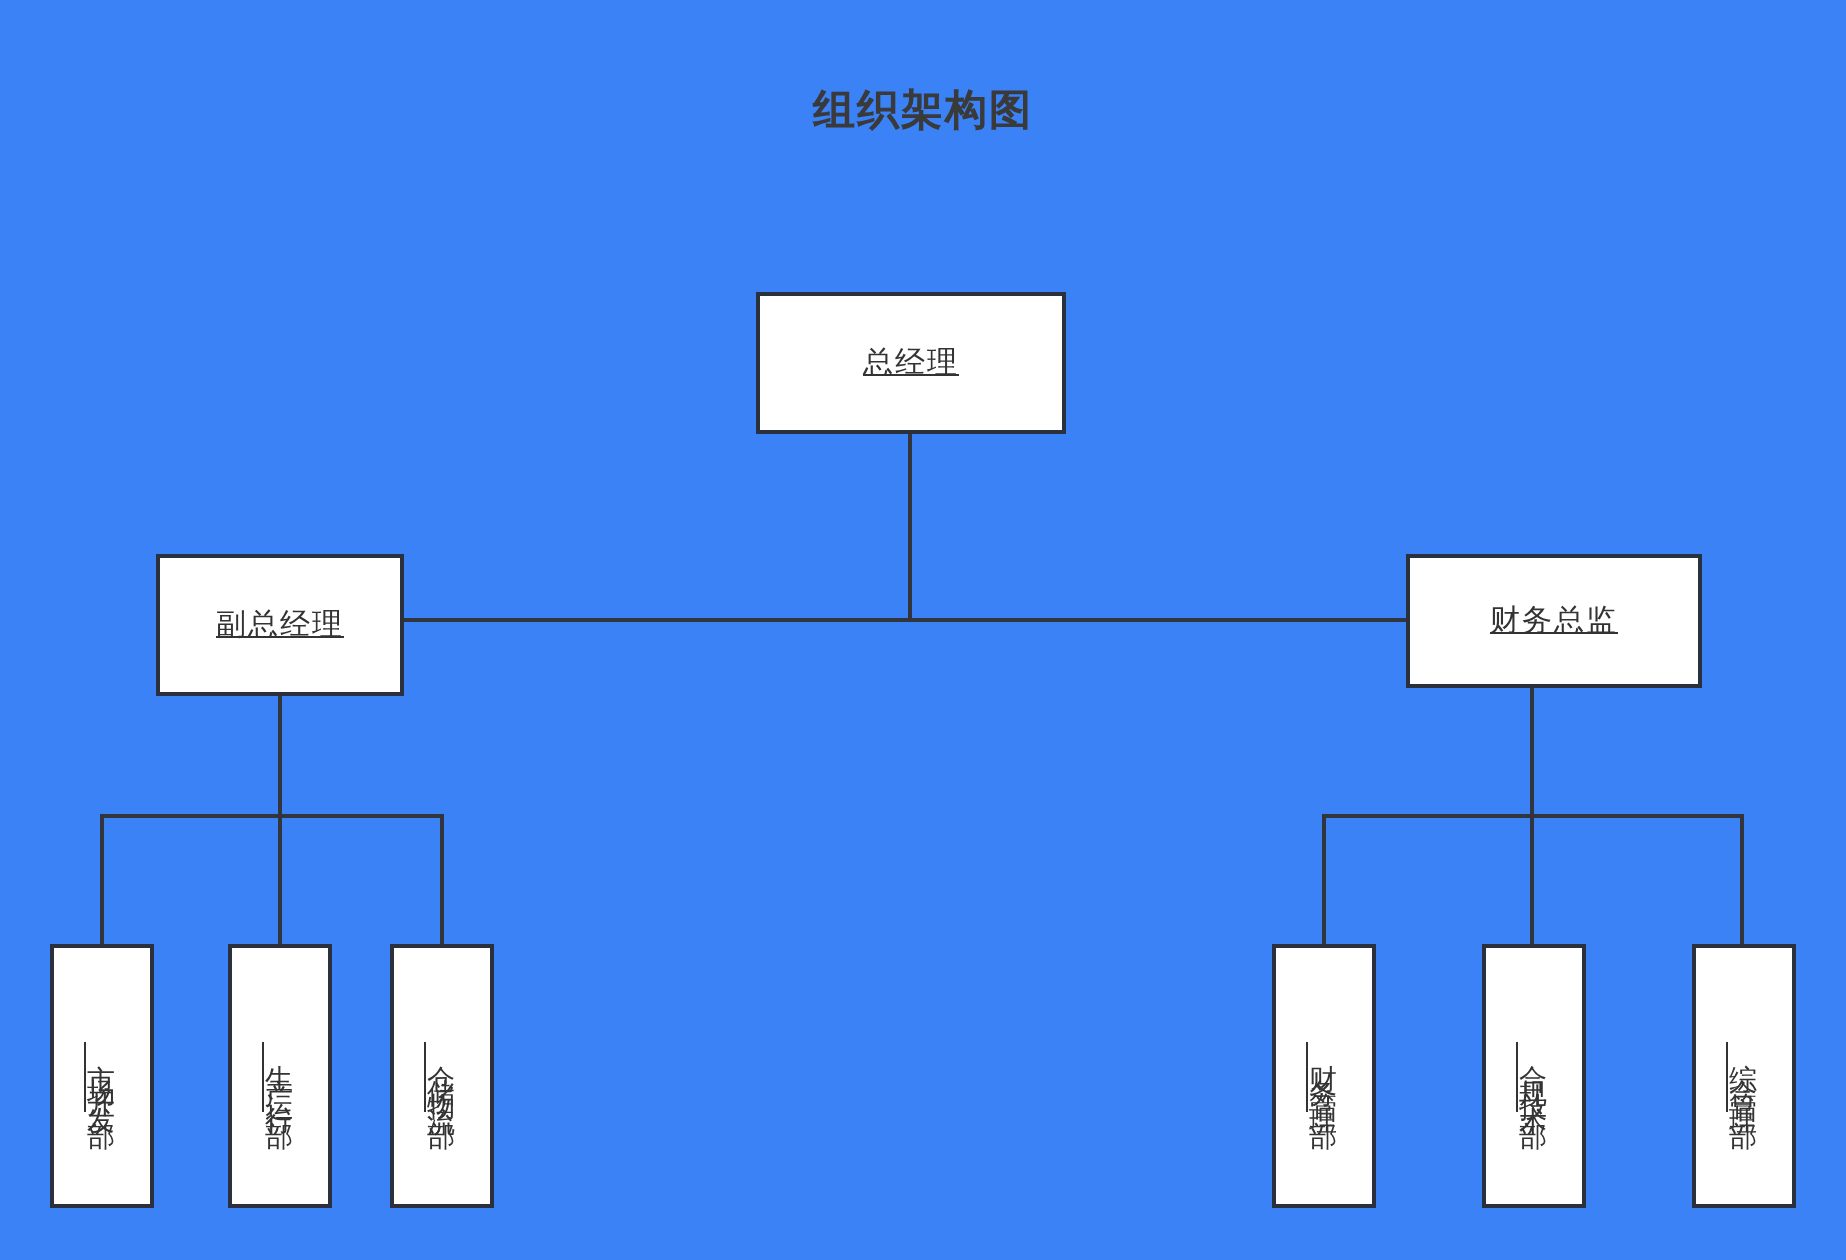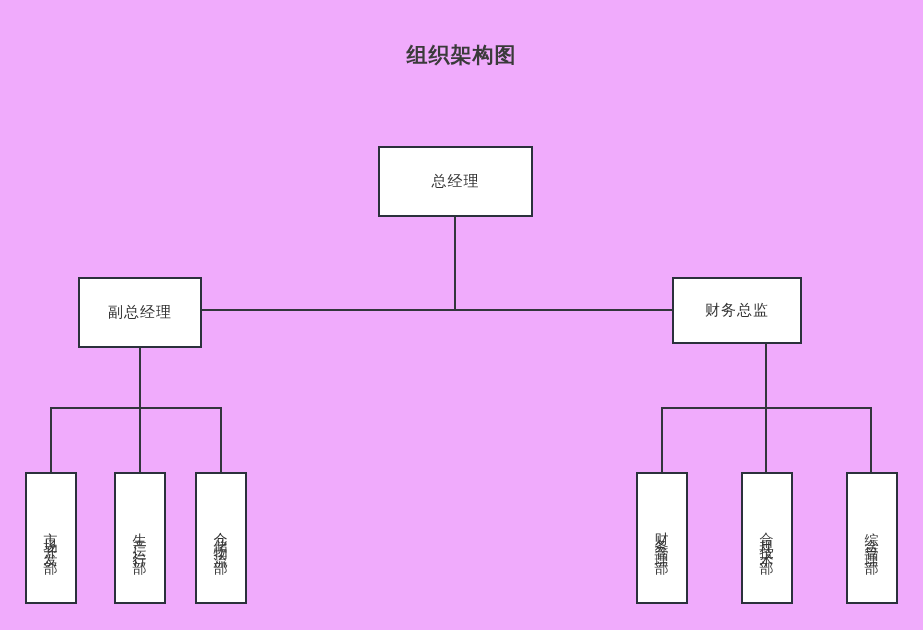--- a/index.html
+++ b/index.html
@@ -4,21 +4,21 @@
 <style>
   html, body {
     margin: 0;
     padding: 0;
     background: #000000;
   }
   #canvas {
     position: relative;
     width: 923px;
     height: 630px;
-    background: #f0abfc;
+    background: #3b82f6;
     overflow: hidden;
     font-family: "Liberation Sans", "DejaVu Sans", sans-serif;
   }
   .diagram-title {
     position: absolute;
     top: 41px;
     left: 0;
     width: 923px;
     text-align: center;
     font-size: 21px;
@@ -28,20 +28,21 @@
   }
   .node {
     position: absolute;
     background: #ffffff;
     border: 2px solid #2b313c;
     box-sizing: border-box;
     display: flex;
     align-items: center;
     justify-content: center;
     color: #333333;
+    text-decoration: underline;
   }
   .node.h-node {
     font-size: 15px;
     letter-spacing: 1px;
   }
   .node.v-node {
     font-size: 14px;
   }
   .v-text {
     writing-mode: vertical-rl;
@@ -49,21 +50,21 @@
     letter-spacing: 7px;
     line-height: 1;
   }
   .line {
     position: absolute;
     background: #32363c;
   }
   
   .pos-root   { left: 378px; top: 146px; width: 155px; height: 71px; }
   .pos-m0     { left: 78px;  top: 277px; width: 124px; height: 71px; }
-  .pos-m1     { left: 672px; top: 277px; width: 130px; height: 67px; }
+  .pos-m1     { left: 703px; top: 277px; width: 148px; height: 67px; }
   .pos-dl0    { left: 25px;  top: 472px; width: 52px;  height: 132px; }
   .pos-dl1    { left: 114px; top: 472px; width: 52px;  height: 132px; }
   .pos-dl2    { left: 195px; top: 472px; width: 52px;  height: 132px; }
   .pos-dr0    { left: 636px; top: 472px; width: 52px;  height: 132px; }
   .pos-dr1    { left: 741px; top: 472px; width: 52px;  height: 132px; }
   .pos-dr2    { left: 846px; top: 472px; width: 52px;  height: 132px; }
   
   .ln-root-v   { left: 454px; top: 217px; width: 2px;   height: 93px; }
   .ln-main-h   { left: 202px; top: 309px; width: 501px; height: 2px; }
   .ln-left-v   { left: 139px; top: 343px; width: 2px;   height: 65px; }

